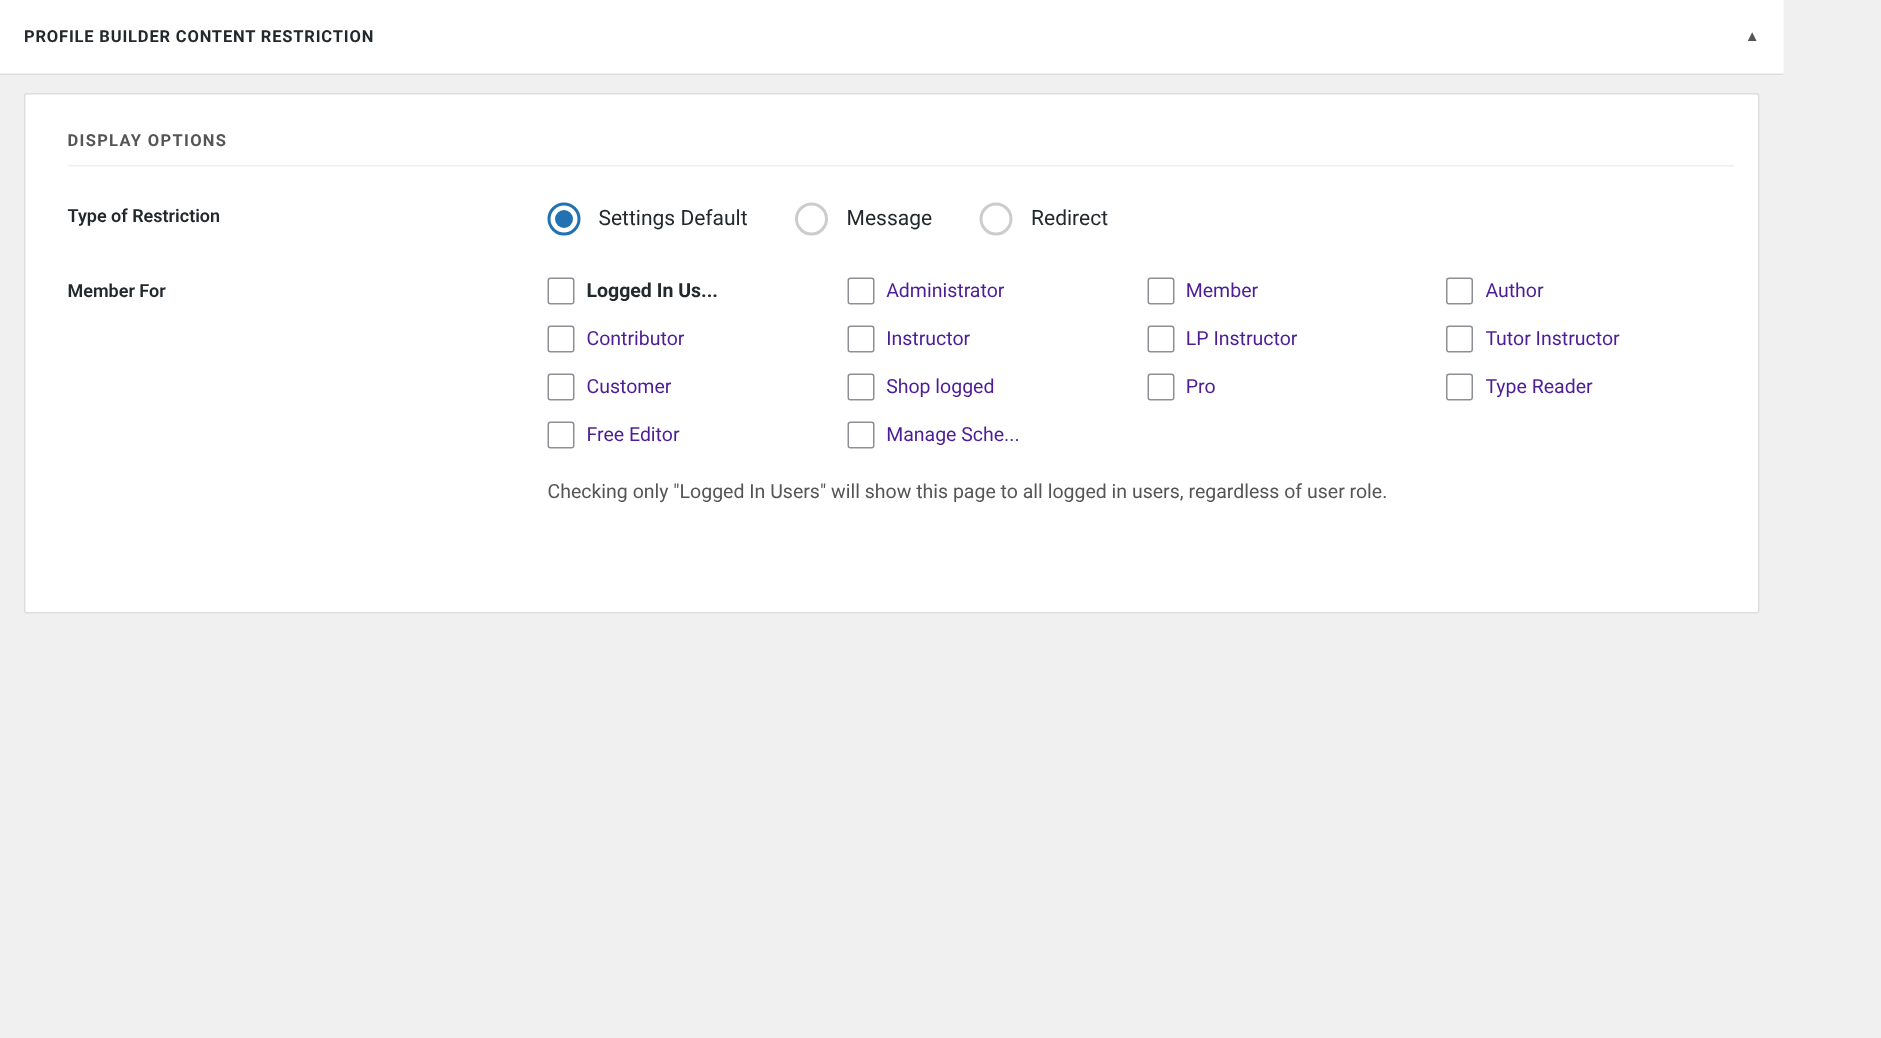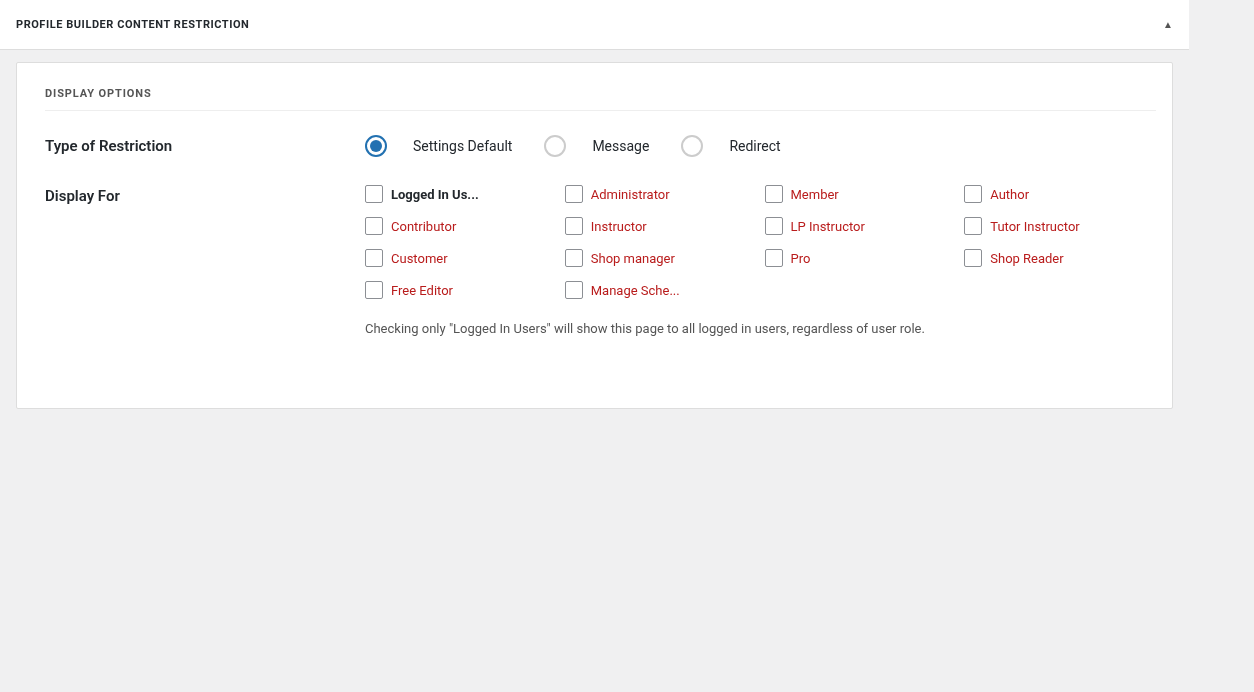--- a/index.html
+++ b/index.html
@@ -62,40 +62,40 @@
     .form-row {
       display: flex;
       align-items: flex-start;
       margin-bottom: 28px;
     }
 
     .form-label {
       width: 320px;
       min-width: 320px;
       font-weight: 600;
-      font-size: 15px;
+      font-size: 12px;
       color: #23282d;
       padding-top: 2px;
     }
 
     .form-controls {
       flex: 1;
     }
 
     
     .radio-group {
       display: flex;
       align-items: center;
       gap: 32px;
     }
 
     .radio-option {
       display: flex;
       align-items: center;
-      gap: 26px;
+      gap: 12px;
       cursor: pointer;
     }
 
     .radio-outer {
       width: 22px;
       height: 22px;
       border-radius: 50%;
       border: 2px solid #ccc;
       display: flex;
       align-items: center;
@@ -139,21 +139,21 @@
       width: 18px;
       height: 18px;
       border: 1px solid #8c8f94;
       border-radius: 2px;
       background: #fff;
       flex-shrink: 0;
     }
 
     .checkbox-label {
       font-size: 13px;
-      color: #b91c1c;
+      color: #4c1d95;
     }
 
     .checkbox-label.bold {
       font-weight: 700;
       color: #23282d;
     }
 
     .help-text {
       font-size: 13px;
       color: #555;
@@ -195,21 +195,21 @@
           <label class="radio-option">
             <div class="radio-outer"></div>
             <span class="radio-label">Redirect</span>
           </label>
 
         </div>
       </div>
     </div>
 
     <div class="form-row">
-      <div class="form-label">Display For</div>
+      <div class="form-label">Member For</div>
       <div class="form-controls">
 
         <div class="checkbox-grid">
 
           <label class="checkbox-option">
             <div class="checkbox-box"></div>
             <span class="checkbox-label bold">Logged In Us...</span>
           </label>
           <label class="checkbox-option">
             <div class="checkbox-box"></div>
@@ -240,30 +240,30 @@
             <div class="checkbox-box"></div>
             <span class="checkbox-label">Tutor Instructor</span>
           </label>
 
           <label class="checkbox-option">
             <div class="checkbox-box"></div>
             <span class="checkbox-label">Customer</span>
           </label>
           <label class="checkbox-option">
             <div class="checkbox-box"></div>
-            <span class="checkbox-label">Shop manager</span>
+            <span class="checkbox-label">Shop logged</span>
           </label>
           <label class="checkbox-option">
             <div class="checkbox-box"></div>
             <span class="checkbox-label">Pro</span>
           </label>
 
           <label class="checkbox-option">
             <div class="checkbox-box"></div>
-            <span class="checkbox-label">Shop Reader</span>
+            <span class="checkbox-label">Type Reader</span>
           </label>
           <label class="checkbox-option">
             <div class="checkbox-box"></div>
             <span class="checkbox-label">Free Editor</span>
           </label>
           <label class="checkbox-option">
             <div class="checkbox-box"></div>
             <span class="checkbox-label">Manage Sche...</span>
           </label>
           <div></div>

